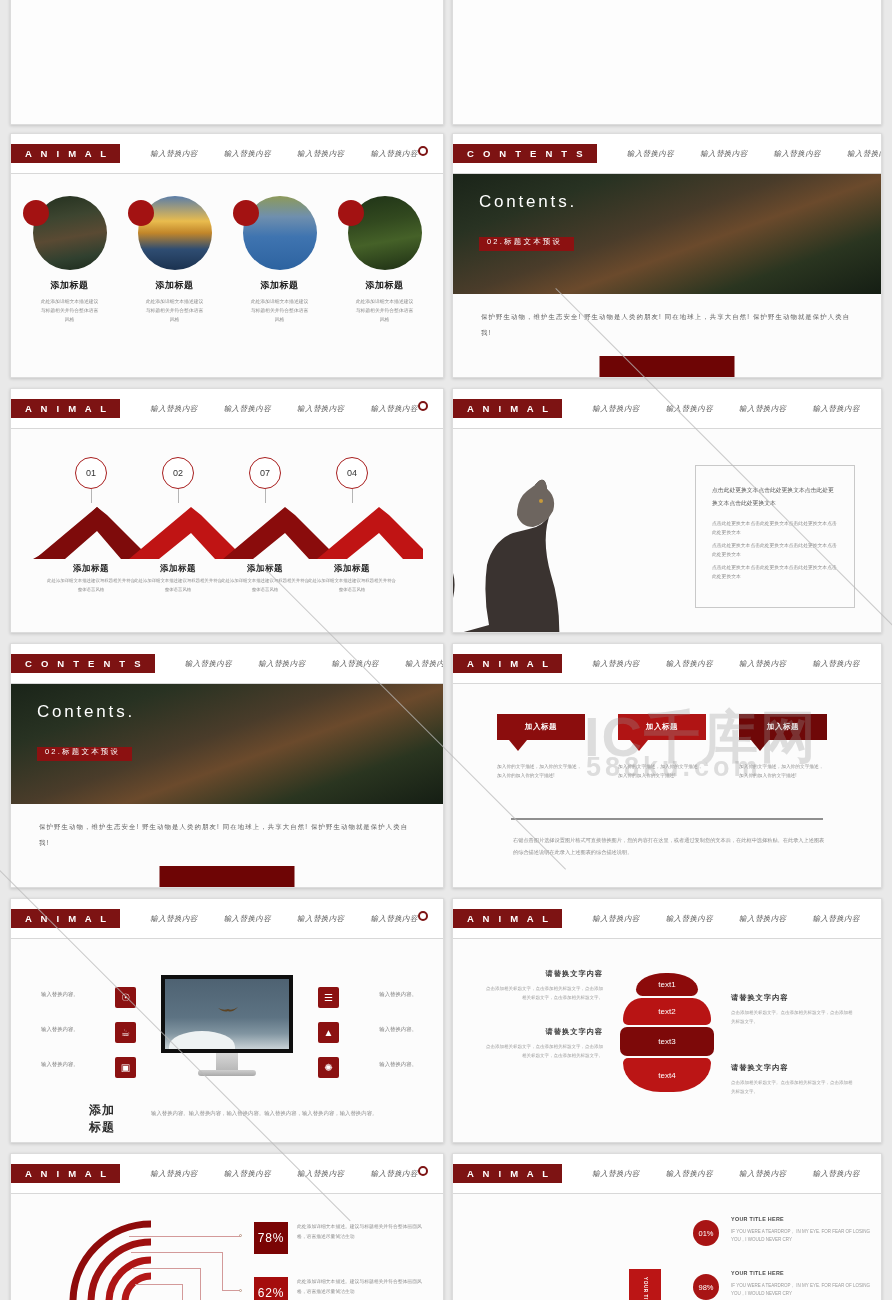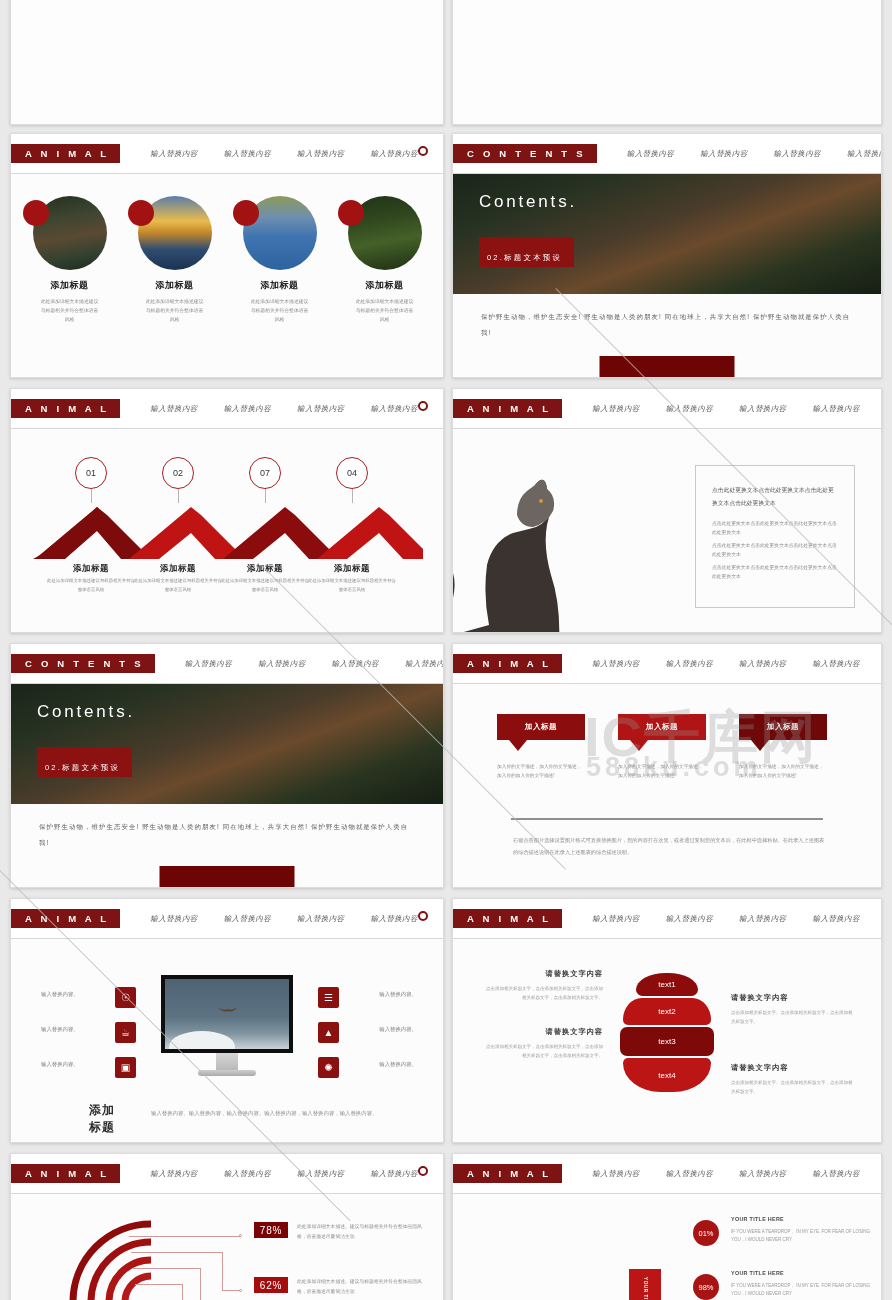--- a/index.html
+++ b/index.html
@@ -66,21 +66,21 @@
   .ph-swan{background:linear-gradient(180deg,#5b7da8 0%,#e9bc4e 34%,#c2862a 50%,#2f4d72 72%,#1b3250 100%);}
   .ph-horse{background:linear-gradient(180deg,#8d9a5a 0%,#6f8fae 28%,#3f74b0 55%,#2d63a0 100%);}
   .ph-giraffe{background:linear-gradient(170deg,#1f3317 0%,#32491f 35%,#456128 60%,#1d2e14 100%);}
 
   
   .hero{position:absolute;left:0;right:0;top:40px;height:120px;overflow:hidden;
     background:linear-gradient(160deg,#1a2419 0%,#283222 22%,#4a3c2a 45%,#6b4a2c 58%,#2a3520 78%,#151e14 100%);}
   .hero-ttl{position:absolute;left:26px;top:58px;color:#fff;font-size:17px;letter-spacing:2.8px;font-weight:300;}
   .hero-tag{
     position:absolute;left:26px;top:103px;background:#8c1111;color:#fff;
-    font-size:7.5px;letter-spacing:2.2px;padding:16px 12px 4px 8px;white-space:nowrap;
+    font-size:7.5px;letter-spacing:2.2px;padding:0 12px 4px 8px;white-space:nowrap;
   }
   .hero-body{position:absolute;left:28px;right:28px;top:175px;font-size:6.4px;line-height:2.5;color:#5b5b5b;letter-spacing:1.1px;}
   .hero-block{position:absolute;left:50%;transform:translateX(-50%);top:222px;width:135px;height:25px;background:#6e0505;}
 
   
   .chev-wrap{position:absolute;left:0;right:0;top:0;height:100%;padding-left:24px;}
   .chev-num{
     position:absolute;width:32px;height:32px;border-radius:50%;border:1px solid #a81f1f;
     background:#fff;color:#333;font-size:9px;display:flex;align-items:center;justify-content:center;z-index:4;
   }
@@ -130,21 +130,21 @@
   .sl{position:relative;margin-bottom:2px;display:flex;align-items:center;justify-content:center;color:#fff;font-size:8px;}
   .sl1{height:23px;width:62px;margin:0 auto 2px;background:#8c0b0b;border-radius:60% 60% 8px 8px/90% 90% 8px 8px;}
   .sl2{height:27px;width:88px;margin:0 auto 2px;background:#b81414;border-radius:22px 22px 6px 6px/26px 26px 6px 6px;}
   .sl3{height:29px;width:94px;margin:0 auto 2px;background:#7d0909;border-radius:7px;}
   .sl4{height:34px;width:88px;margin:0 auto;background:#bb1515;border-radius:6px 6px 44px 44px/6px 6px 34px 34px;}
   .sph-t{font-size:7.3px;font-weight:700;color:#3a3a3a;letter-spacing:.9px;}
   .sph-p{font-size:4.5px;line-height:2.0;color:#9a9a9a;margin-top:5px;}
   .sph-l{position:absolute;left:32px;width:118px;text-align:right;}
   .sph-r{position:absolute;right:28px;width:122px;text-align:left;}
   .pct-row{position:absolute;right:16px;display:flex;align-items:flex-start;gap:9px;}
-  .pct-box{width:34px;height:16px;display:flex;align-items:center;justify-content:center;color:#fff;font-size:10px;letter-spacing:.8px;}
+  .pct-box{width:34px;height:32px;display:flex;align-items:center;justify-content:center;color:#fff;font-size:12px;letter-spacing:.8px;}
   .pct-txt{width:130px;font-size:4.8px;line-height:2.1;color:#8d8d8d;}
   .leader{position:absolute;border-top:1px solid #d39a9a;}
   .leader-v{position:absolute;border-left:1px solid #d39a9a;}
   .leader-dot{position:absolute;width:3px;height:3px;border:1px solid #b98; border-radius:50%;background:#fff;}
 
   
   .s12-bar{position:absolute;bottom:0;display:flex;align-items:flex-start;justify-content:center;}
   .s12-bar span{writing-mode:vertical-rl;color:#fff;font-size:4.6px;font-weight:700;letter-spacing:.6px;margin-top:8px;}
   .s12-circ{position:absolute;width:26px;height:26px;border-radius:50%;background:#a81414;color:#fff;
     display:flex;align-items:center;justify-content:center;font-size:7.5px;}

